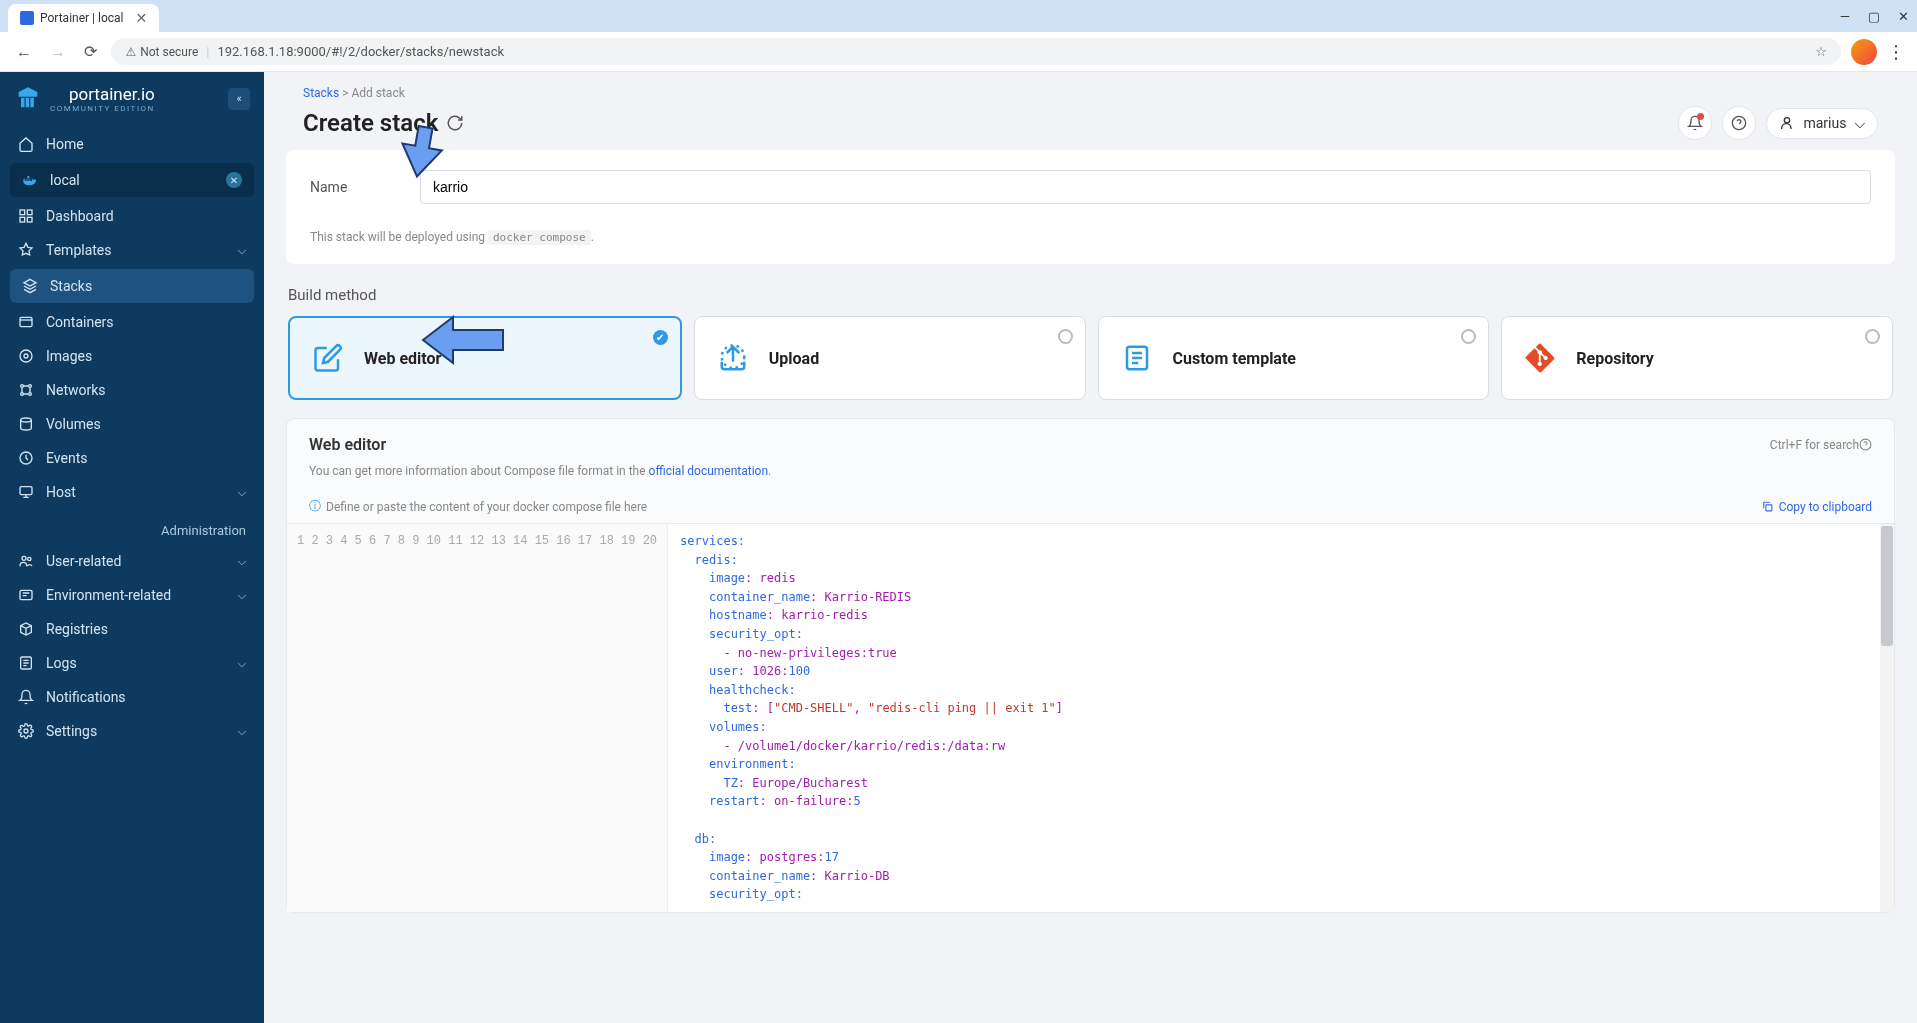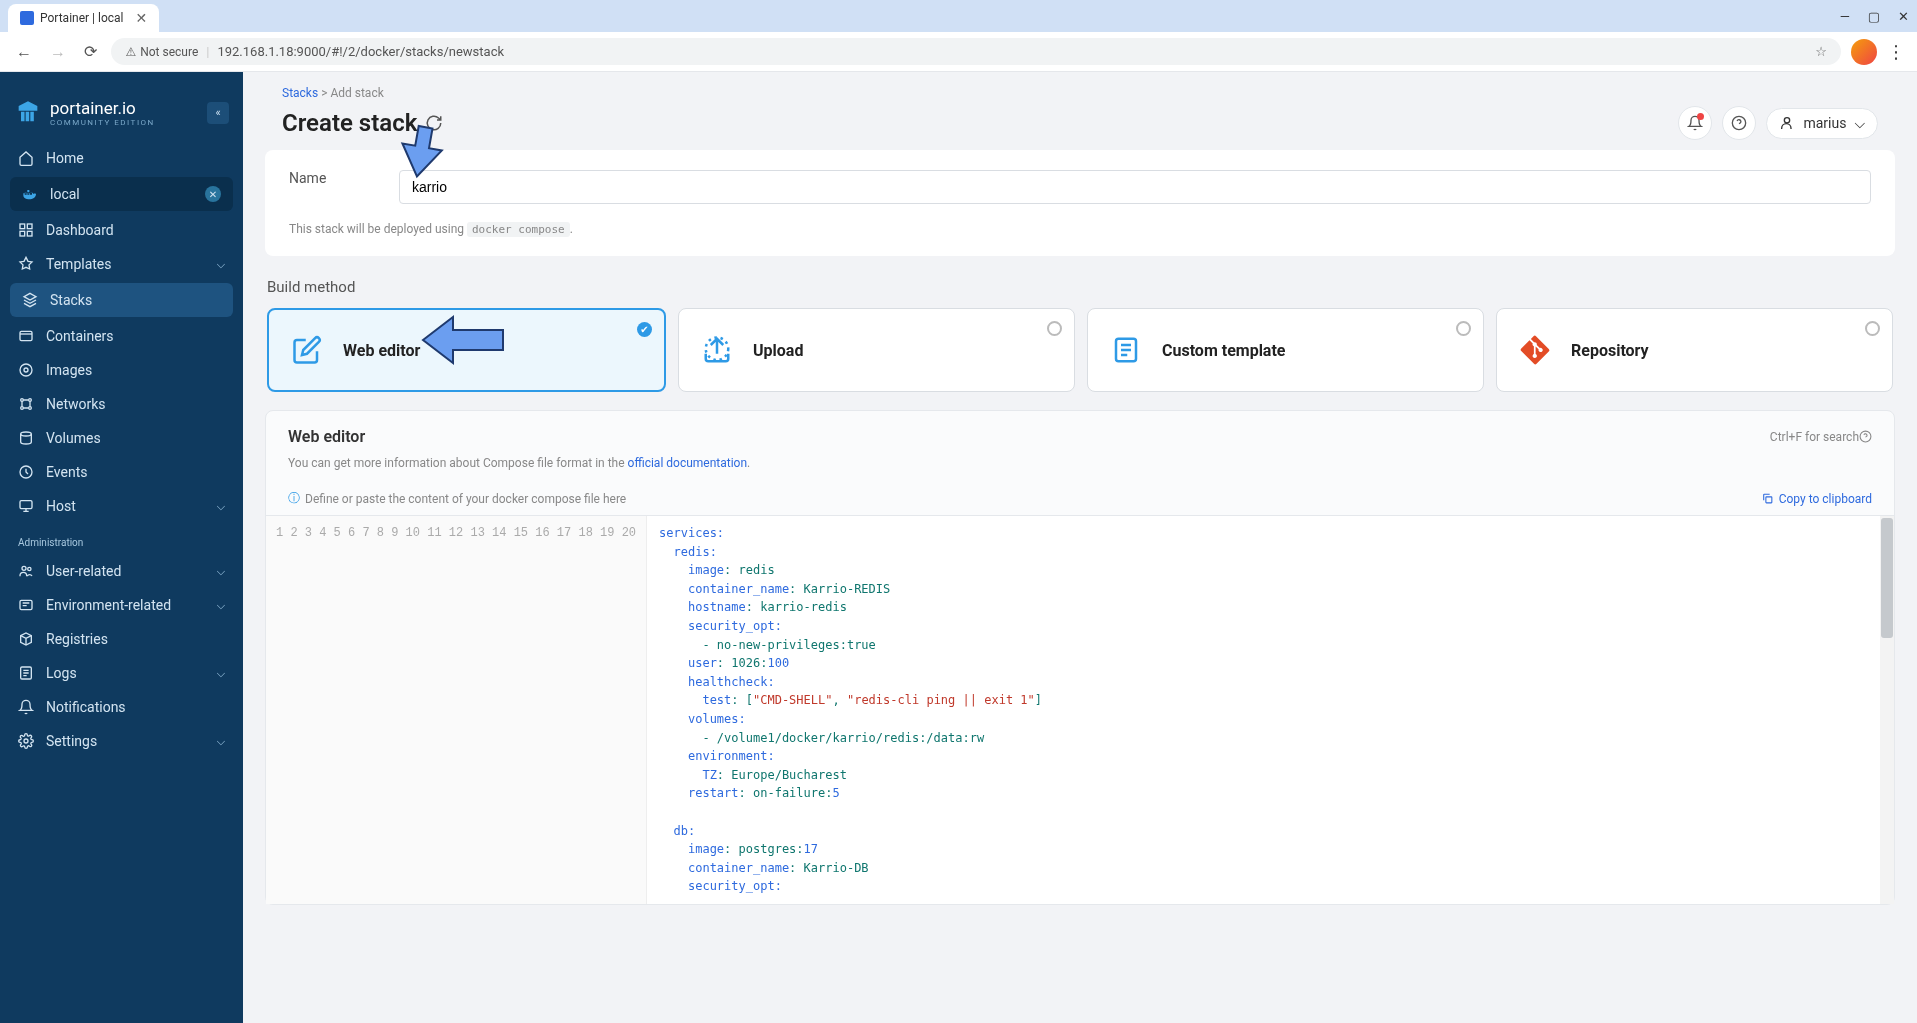--- a/index.html
+++ b/index.html
@@ -16,46 +16,46 @@
 .toolbar { background: #fff; height: 40px; display: flex; align-items: center; padding: 0 12px; gap: 10px; border-bottom: 1px solid #e5e7eb; }
 .nav-btn { color: #555; font-size: 16px; cursor: pointer; padding: 4px; }
 .url-bar { flex: 1; display: flex; align-items: center; background: #f1f3f4; border-radius: 20px; padding: 6px 14px; gap: 8px; font-size: 13px; color: #555; }
 .url-badge { display: flex; align-items: center; gap: 4px; font-size: 12px; }
 .url-star { margin-left: auto; color: #666; }
 .avatar { width: 26px; height: 26px; border-radius: 50%; background: linear-gradient(135deg,#f59e0b,#ef4444); }
 .menu-dots { font-size: 18px; color: #333; cursor: pointer; }
 
 
 .wrap { display: flex; height: calc(100vh - 72px); }
-.sidebar { width: 243px; background: #0f3a5f; color: #cfe3f3; display: flex; flex-direction: column; padding-top: 18px; }
+.sidebar { width: 264px; background: #0f3a5f; color: #cfe3f3; display: flex; flex-direction: column; padding-top: 4px; text-align: right; }
 .logo-row { display: flex; align-items: center; gap: 8px; padding: 8px 14px 14px; }
 .logo-icon { width: 28px; height: 28px; color: #3ca5e6; }
 .logo-text { font-size: 17px; color: #fff; font-weight: 400; }
 .logo-sub { font-size: 8px; letter-spacing: 1.5px; color: #7aa8c9; }
 .collapse-btn { margin-left: auto; background: #1c4e78; border-radius: 4px; width: 22px; height: 22px; display: flex; align-items: center; justify-content: center; color: #cfe3f3; font-size: 11px; }
 .side-item { display: flex; align-items: center; gap: 12px; padding: 9px 18px; cursor: pointer; font-size: 14px; color: #d3e4f1; }
 .side-item.active { background: #1e5380; border-radius: 6px; margin: 2px 10px; padding: 9px 12px; }
 .side-item.dark { background: #0a2f4d; border-radius: 6px; margin: 2px 10px; padding: 9px 12px; }
 .side-icon { width: 16px; height: 16px; flex-shrink: 0; }
 .side-chevron { margin-left: auto; font-size: 11px; color: #8db5d3; }
 .side-badge { margin-left: auto; background: #29749d; border-radius: 50%; width: 16px; height: 16px; display: flex; align-items: center; justify-content: center; font-size: 10px; }
-.side-section { padding: 14px 18px 6px; font-size: 10px; color: #a8c8df; }
+.side-section { padding: 14px 18px 6px; font-size: 13px; color: #a8c8df; }
 
 .main { flex: 1; overflow-y: auto; background: #f2f3f6; }
 .top-section { padding: 14px 39px 10px; }
 .breadcrumb { font-size: 12px; color: #888; }
 .breadcrumb a { color: #2e6ade; text-decoration: none; }
 .page-title-row { display: flex; align-items: center; margin-top: 6px; }
 .page-title { font-size: 24px; font-weight: 600; color: #222; display: flex; align-items: center; gap: 8px; }
 .title-actions { margin-left: auto; display: flex; align-items: center; gap: 10px; }
 .icon-btn { width: 34px; height: 34px; border-radius: 50%; background: #fff; border: 1px solid #e2e6ea; display: flex; align-items: center; justify-content: center; color: #555; cursor: pointer; }
 .user-chip { background: #fff; border: 1px solid #e2e6ea; border-radius: 18px; padding: 6px 12px; display: flex; align-items: center; gap: 8px; font-size: 14px; color: #333; }
 
 .card { background: #fff; border-radius: 8px; margin: 0 22px 18px; padding: 20px 24px; }
-.form-row { display: flex; gap: 20px; margin-bottom: 18px; }
+.form-row { display: flex; align-items: center; gap: 20px; margin-bottom: 26px; }
 .form-label { width: 90px; font-size: 14px; color: #555; }
 .form-input { flex: 1; border: 1px solid #d9dde2; border-radius: 4px; padding: 8px 12px; font-size: 14px; }
 .hint { font-size: 12px; color: #888; }
 .hint code { background: #f1f3f4; padding: 1px 5px; border-radius: 3px; font-size: 11px; }
 
 .section-label { font-size: 15px; color: #555; margin: 22px 24px 12px; font-weight: 400; }
 .methods { display: flex; gap: 12px; margin: 0 24px 18px; }
 .method { flex: 1; background: #fff; border: 1px solid #d9dde2; border-radius: 8px; padding: 22px 20px; display: flex; align-items: center; gap: 18px; position: relative; cursor: pointer; }
 .method.selected { border: 2px solid #2e9ae6; background: #ecf7fd; }
 .method-icon { width: 36px; height: 36px; display: flex; align-items: center; justify-content: center; }
@@ -70,21 +70,21 @@
 .editor-desc { padding: 0 22px 12px; font-size: 12px; color: #888; }
 .editor-desc a { color: #2e6ade; text-decoration: none; }
 .editor-toolbar { display: flex; align-items: center; padding: 8px 22px; font-size: 12px; color: #888; }
 .editor-toolbar .copy { margin-left: auto; color: #2e6ade; display: flex; align-items: center; gap: 5px; cursor: pointer; }
 
 .code-editor { display: flex; background: #fff; border-top: 1px solid #e5e8ec; position: relative; }
 .gutter { background: #fafafa; padding: 8px 10px; text-align: right; color: #aaa; font-family: Liberation Mono, monospace; font-size: 12px; line-height: 1.55; user-select: none; border-right: 1px solid #eee; }
 .code { padding: 8px 12px; font-family: Consolas, monospace; font-size: 12px; line-height: 1.55; white-space: pre; flex: 1; }
 .ck { color: #2e6ade; } 
 .cs { color: #c0392b; } 
-.cn { color: #0f766e; } 
+.cn { color: #a21caf; } 
 .cc { color: #2e6ade; } 
 .scroll-track { position: absolute; right: 0; top: 0; bottom: 0; width: 14px; background: #f3f3f3; }
 .scroll-thumb { position: absolute; right: 1px; top: 2px; width: 12px; height: 120px; background: #c5c9cd; border-radius: 3px; }
 
 
 .arrow-overlay { position: absolute; pointer-events: none; }
 .arrow-svg { fill: #6b9ef0; stroke: #1f3a6e; stroke-width: 2; }
 
 .notif-dot { position: absolute; top: 6px; right: 7px; width: 7px; height: 7px; background: #ef4444; border-radius: 50%; }
 </style>

